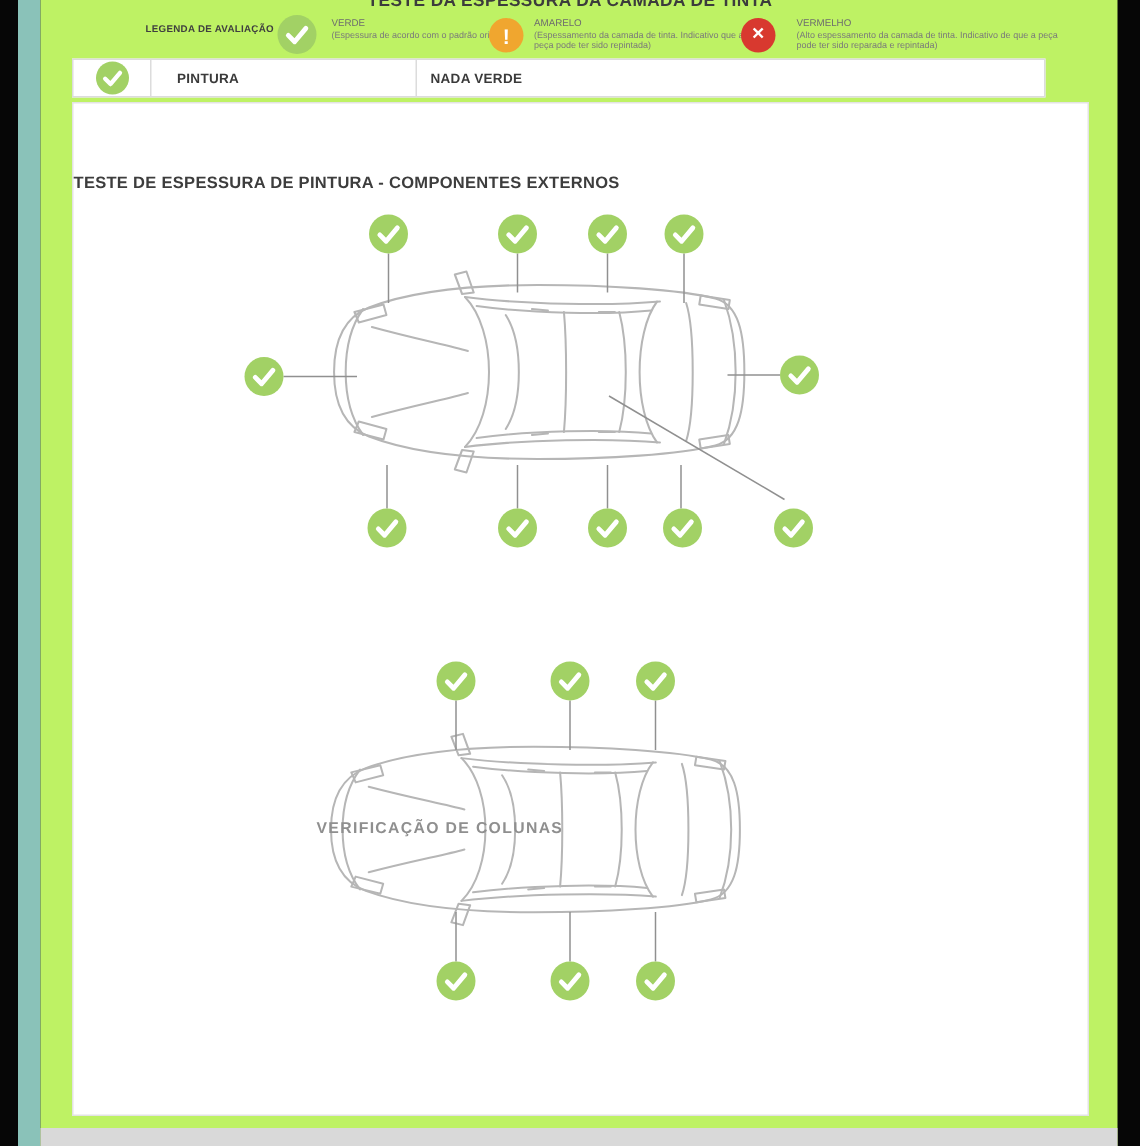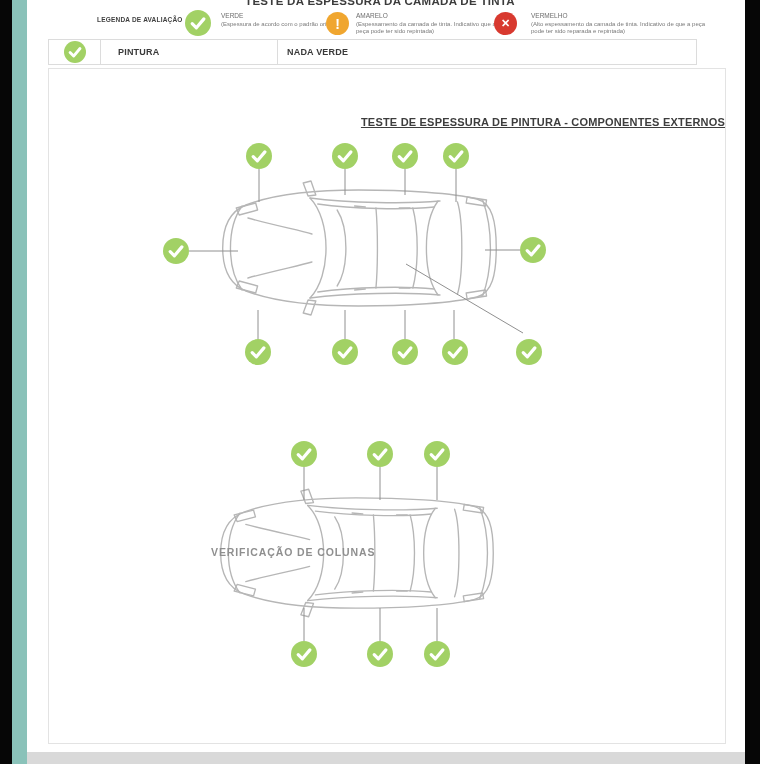--- a/index.html
+++ b/index.html
@@ -3,21 +3,21 @@
 <meta charset="utf-8">
 <style>
   html,body{margin:0;padding:0;}
   body{
     width:760px;height:764px;position:relative;overflow:hidden;
     background:#060606;
     font-family:"Liberation Sans",sans-serif;
     -webkit-font-smoothing:antialiased;
   }
   .teal-stripe{position:absolute;left:12px;top:0;width:15px;height:764px;background:var(--teal,#8ac2b9);}
-  .page{position:absolute;left:27px;top:0;width:718px;height:764px;background:#ffffff;}
+  .page{position:absolute;left:27px;top:0;width:718px;height:764px;background:#bef264;}
 
   .doc-title{
     position:absolute;top:-5px;left:0;width:706px;text-align:center;
     font-size:11.5px;font-weight:bold;color:#3c3c3c;letter-spacing:0.3px;white-space:nowrap;
   }
 
   
   .legend-label{position:absolute;left:70px;top:16px;font-size:6.5px;font-weight:bold;color:#3f3f3f;letter-spacing:0.2px;}
   .badge{border-radius:50%;display:flex;align-items:center;justify-content:center;box-sizing:border-box;}
   .badge.green{background:var(--green,#a2d165);}
@@ -39,22 +39,22 @@
   .summary .c-item{width:177px;padding-left:17px;border-right:1px solid #dcdcdc;}
   .summary .c-result{flex:1;padding-left:9px;}
   .summary .label{font-size:9px;font-weight:bold;color:#3a3a3a;letter-spacing:0.2px;}
 
   
   .main-panel{
     position:absolute;left:21px;top:68px;width:678px;height:676px;
     border:1px solid #e3e3e3;box-sizing:border-box;background:#fff;
   }
   .section-title{
-    position:absolute;left:0;width:676px;text-align:right;
-    font-size:11px;font-weight:bold;color:#3d3d3d;letter-spacing:0.2px;white-space:nowrap;text-decoration:underline;
+    position:absolute;left:0;width:676px;text-align:left;
+    font-size:11px;font-weight:bold;color:#3d3d3d;letter-spacing:0.2px;white-space:nowrap;
   }
   .car{position:absolute;overflow:visible;}
   .car svg{overflow:visible;display:block;}
   #connectors{position:absolute;left:0;top:0;width:676px;height:674px;pointer-events:none;}
   #connectors line{stroke:#909090;stroke-width:1;}
   .check-badge{
     position:absolute;width:26px;height:26px;border-radius:50%;
     background:var(--green,#a2d165);
   }
   .check-badge svg{width:100%;height:100%;display:block;}

